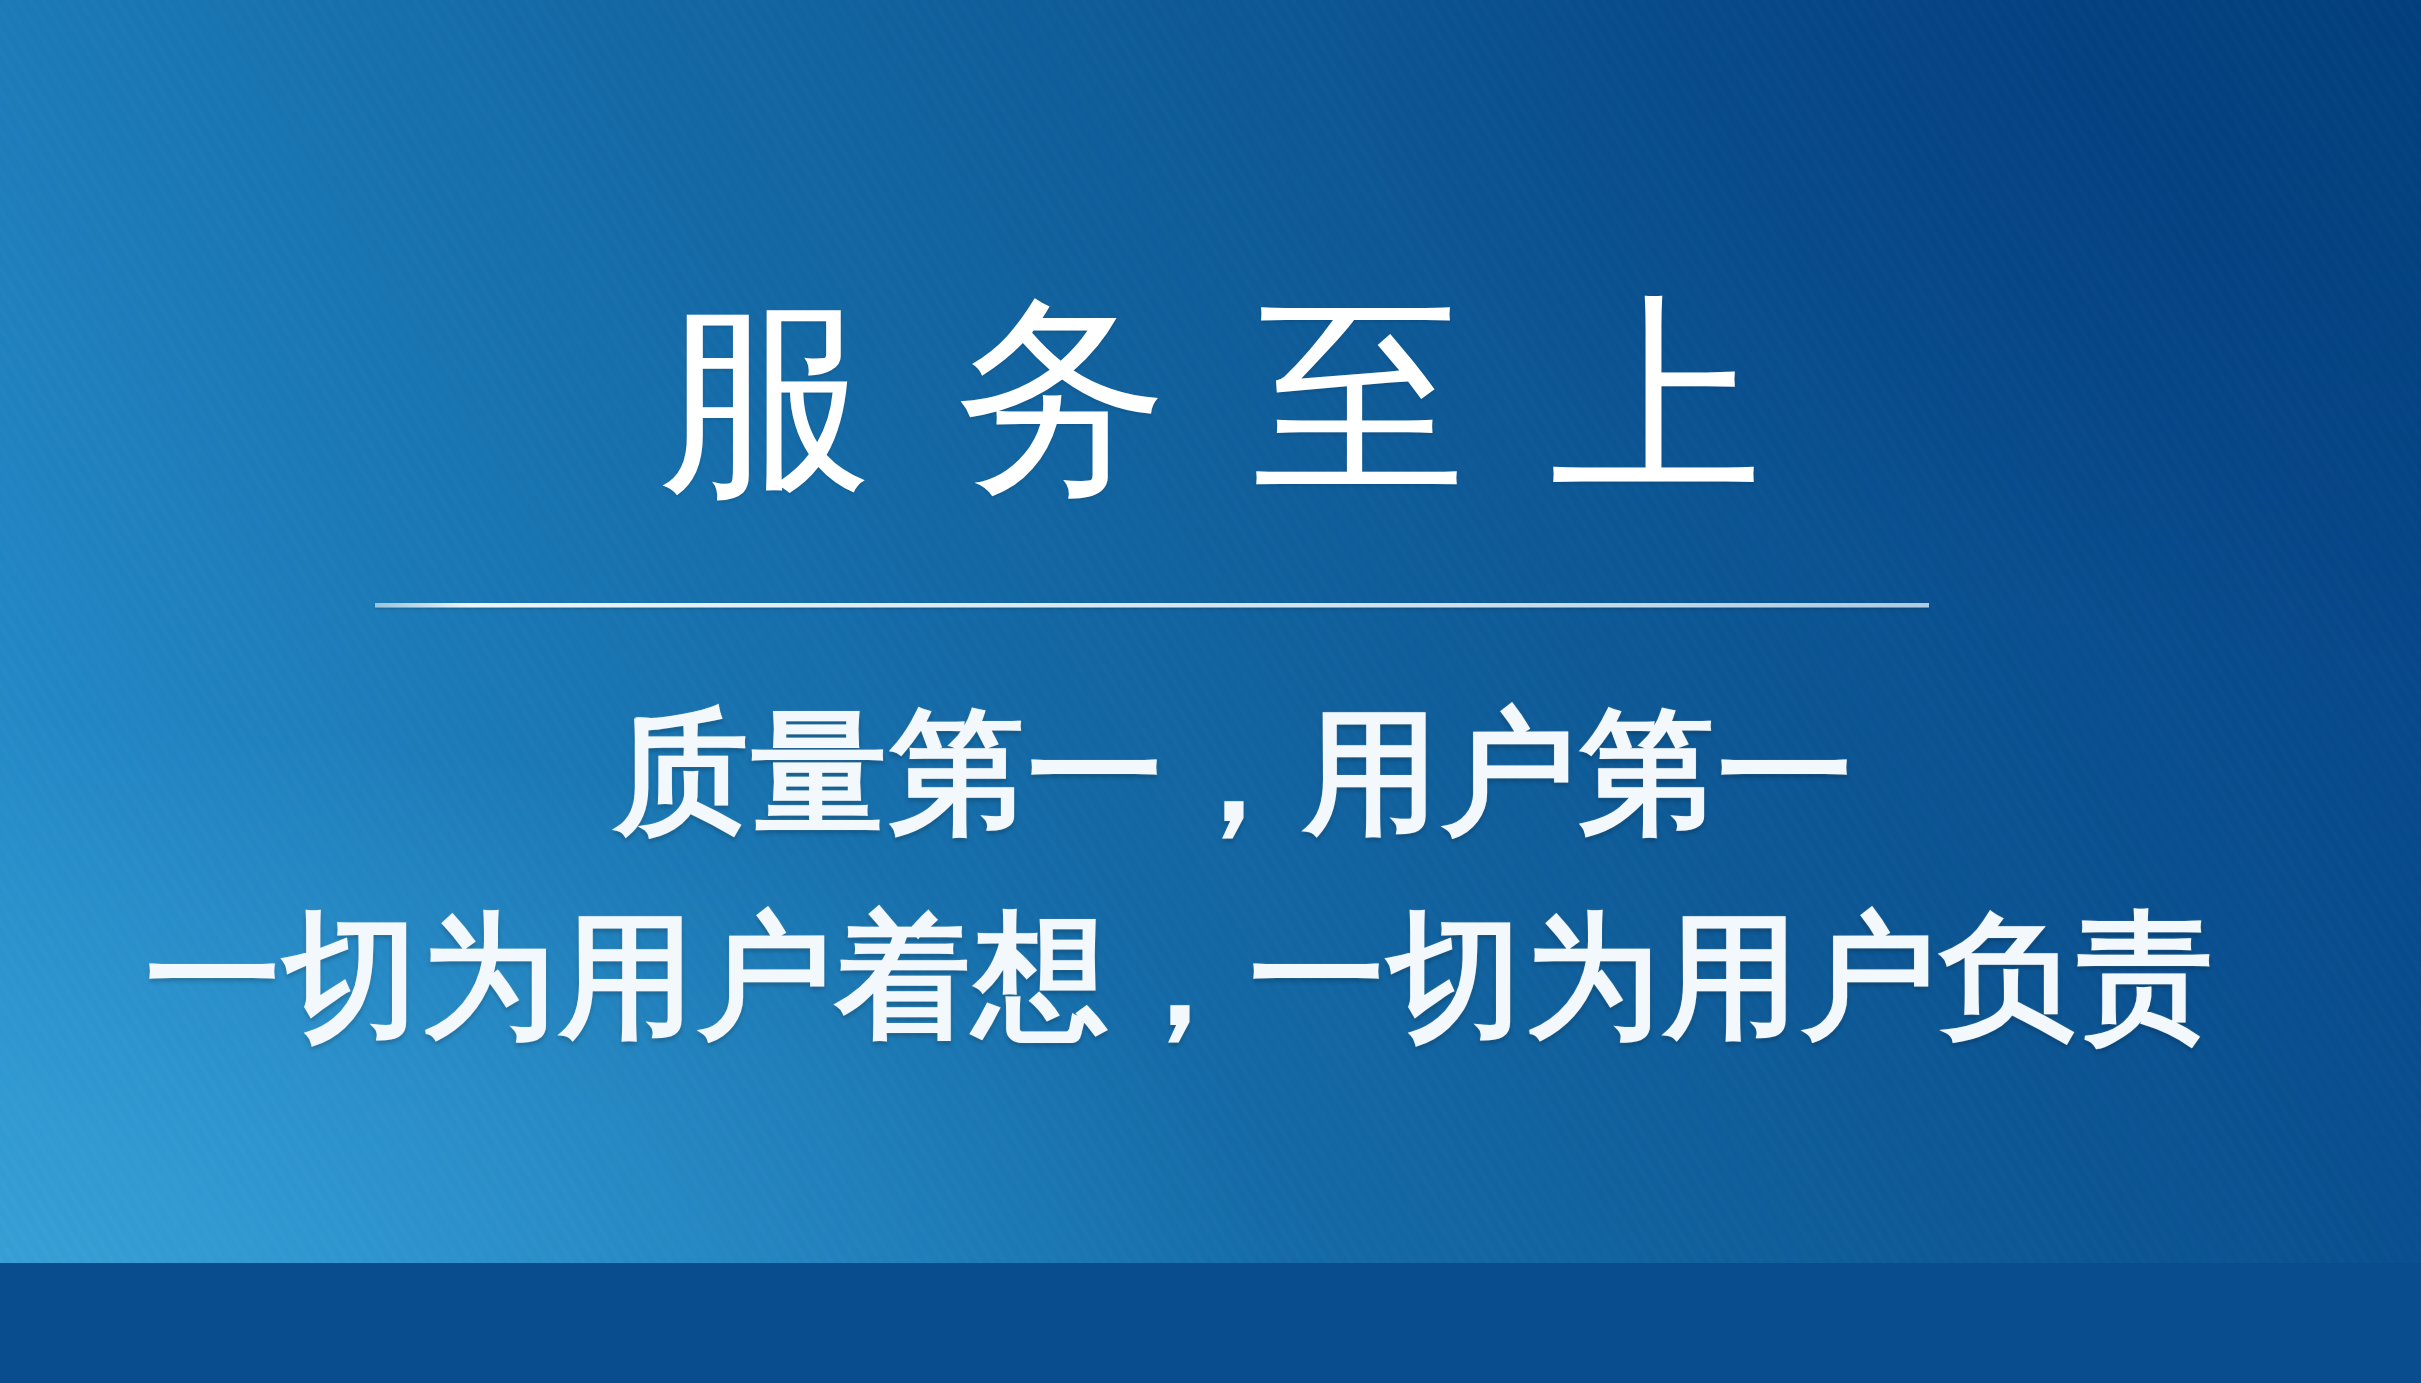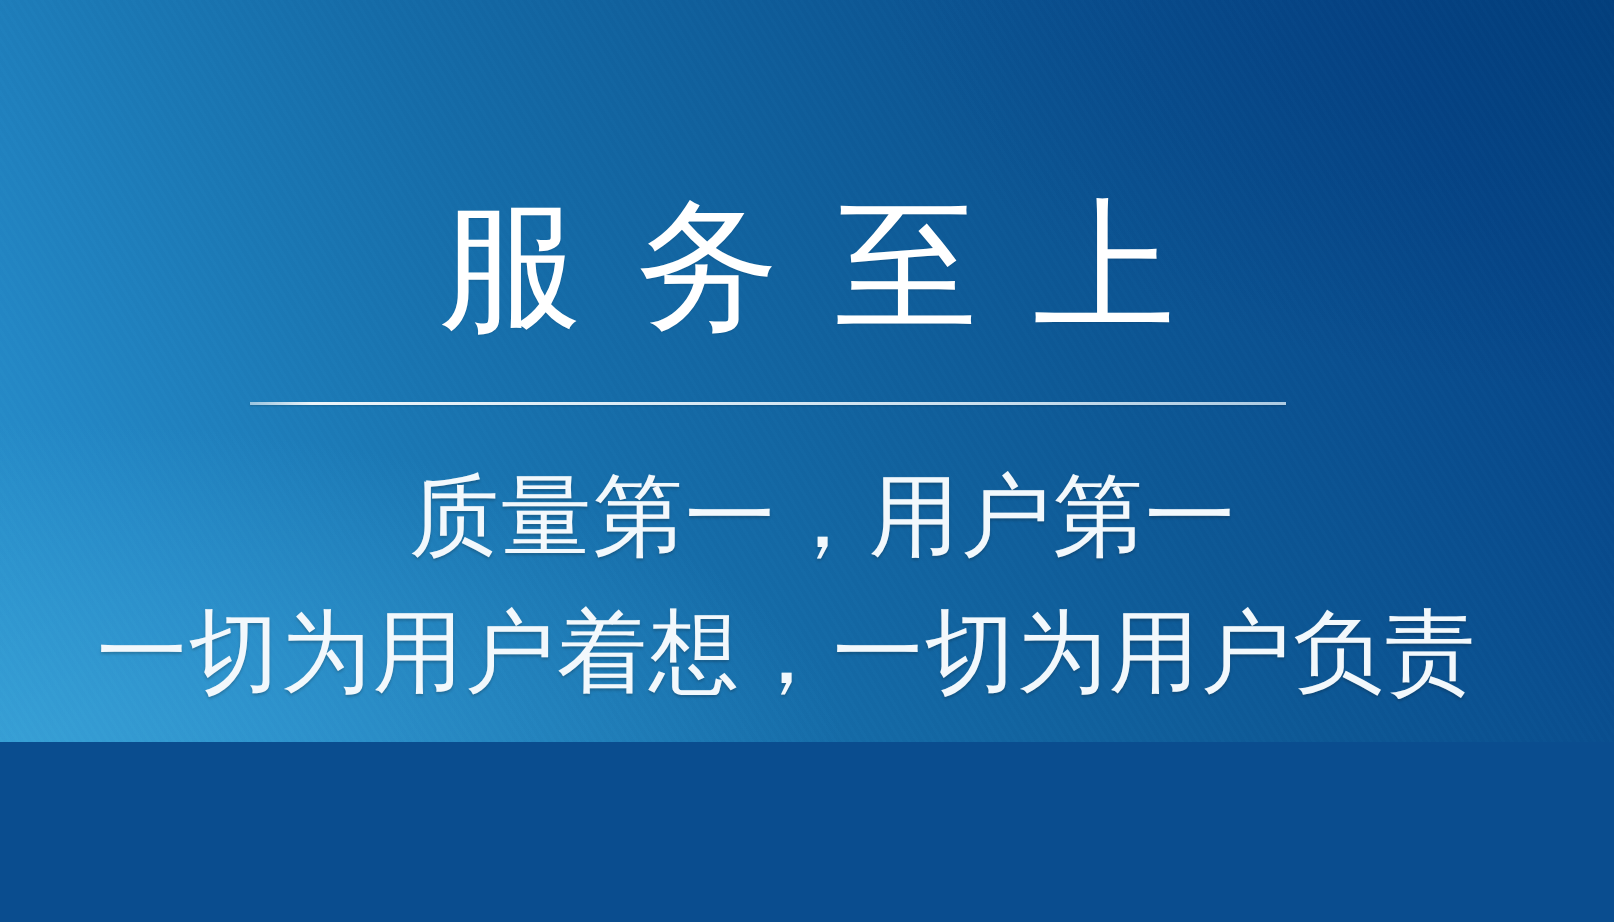--- a/index.html
+++ b/index.html
@@ -5,21 +5,21 @@
 <style>
   html, body {
     margin: 0;
     padding: 0;
     background: #0a4d8f;
   }
 
   #stage {
     position: relative;
     width: 1614px;
-    height: 742px;
+    height: 842px;
     overflow: hidden;
     font-family: "Liberation Sans", "DejaVu Sans", sans-serif;
     
     background:
       radial-gradient(ellipse 70% 60% at 2% 100%,
                       rgba(64,168,219,0.55) 0%,
                       rgba(64,168,219,0.22) 42%,
                       rgba(64,168,219,0.00) 72%),
       radial-gradient(ellipse 60% 70% at 100% 0%,
                       rgba(2,58,120,0.60) 0%,
@@ -92,21 +92,21 @@
   
   .sub-wrap {
     position: absolute;
     left: 0;
     top: 448px;
     width: 1614px;
     text-align: center;
   }
   .subline {
     color: #f2f8fc;
-    font-weight: 400;
+    font-weight: 700;
     white-space: nowrap;
     text-shadow:
       0 2px 3px rgba(0,0,0,0.22),
       0 0 1px rgba(255,255,255,0.35);
     margin-left: 32px;
   }
   .subline-1 {
     font-size: 90px;
     line-height: 136px;
     letter-spacing: 2px;

